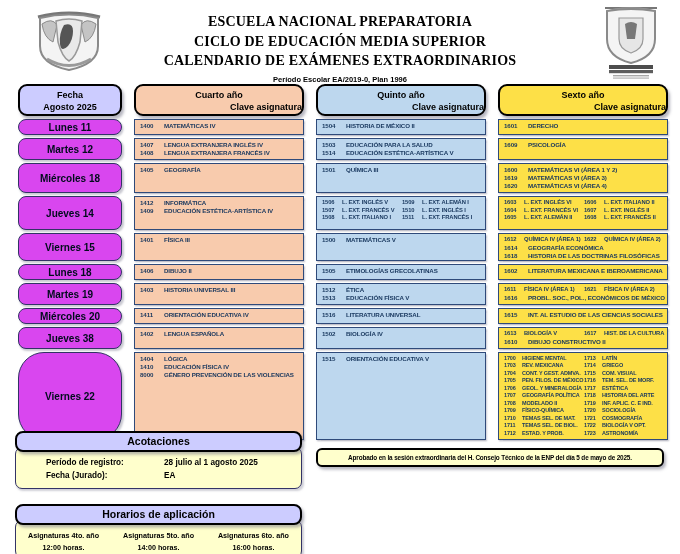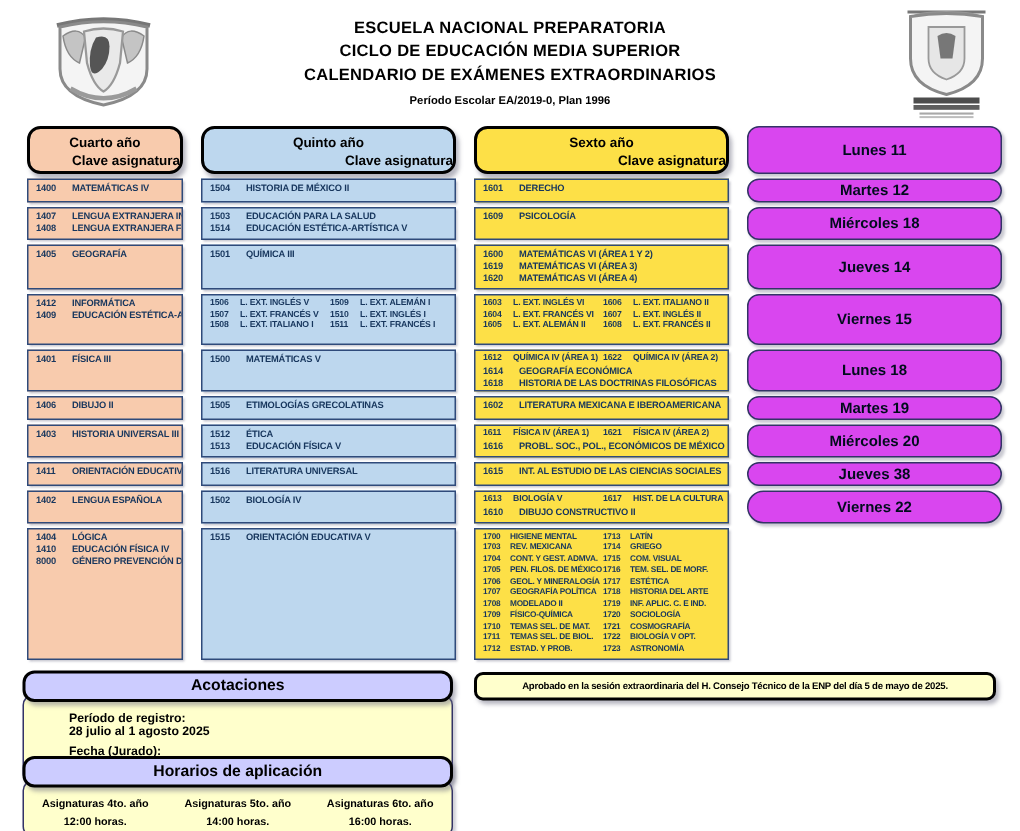--- a/index.html
+++ b/index.html
@@ -5,21 +5,21 @@
   html,body{margin:0;padding:0;background:#fff;}
   .page{
     position:relative; width:680px; height:554px; background:#ffffff;
     font-family:"Liberation Sans", sans-serif; overflow:hidden;
   }
   
   .logo{position:absolute;}
   .logo-left{left:34px; top:8px;}
   .logo-right{left:598px; top:5px;}
   .titles{position:absolute; left:130px; right:130px; top:12px; text-align:center; color:#000;}
-  .t1{font-family:Liberation Sans, sans-serif; font-weight:bold; font-size:11px; line-height:1.4; letter-spacing:.2px;}
+  .t1{font-family:Liberation Serif, serif; font-weight:bold; font-size:14px; line-height:1.4; letter-spacing:.2px;}
   .t2{font-weight:bold; font-size:7.5px; margin-top:4px;}
   
   .grid{
     position:absolute; left:18px; top:84px;
     display:grid;
     grid-template-columns:104px 170px 170px 170px;
     column-gap:12px; row-gap:3px;
     grid-template-rows:32px 16px 22px 30px 34px 28px 16px 22px 16px 22px 88px;
   }
   .hdr{
@@ -50,35 +50,35 @@
   }
   .line{display:flex; font-size:6.2px; letter-spacing:-.1px; line-height:1.32;}
   .line .entry{display:flex; flex:1 1 50%; min-width:0; white-space:nowrap;}
   .line .code{flex:0 0 24px;}
   .line.pair{font-size:5.8px;}
   .line.pair .code{flex-basis:20px;}
   .cell.dense .line{font-size:5.5px; line-height:1.36; letter-spacing:-.15px;}
   .cell.dense .code{flex-basis:18px;}
   
   .section{position:absolute; width:287px;}
-  .sec-aco{left:15px; top:447px;}
+  .sec-aco{left:15px; top:431px;}
   .sec-hor{left:15px; top:504px;}
   .box-hdr{
     background:#ccccff; border:2.5px solid #000; border-radius:8px;
     text-align:center; font-weight:bold; font-size:10.5px; color:#000;
     padding:2px 0 3px; position:relative; z-index:2;
     box-shadow:2px 2.5px 3px rgba(110,110,130,.5);
   }
   .box-body{
     background:#ffffcc; border:1.5px solid #333366; border-radius:7px;
     margin-top:-5px; position:relative; z-index:1; color:#000;
     font-weight:bold; box-shadow:1.5px 2px 2px rgba(120,120,140,.35);
   }
   .aco-body{padding:9px 6px 4px 30px; font-size:8.2px;}
-  .aco-row{display:flex; margin:1px 0 4px;flex-direction:column;}
+  .aco-row{display:flex; margin:1px 0 4px;}
   .aco-label{width:118px;}
   .hor-body{display:flex; justify-content:space-between; padding:9px 12px 4px; font-size:7.2px; text-align:center;}
   .hor-col div{line-height:1.6;}
   .aprobado{
     position:absolute; left:316px; top:448px; width:348px; box-sizing:border-box;
     background:#ffffcc; border:2px solid #000; border-radius:6px;
     font-weight:bold; font-size:6.4px; letter-spacing:-.15px; color:#000;
     text-align:center; padding:4px 2px; white-space:nowrap;
     box-shadow:2px 2.5px 3px rgba(110,110,130,.5);
   }
@@ -111,20 +111,24 @@
     <path d="M9 6 Q33 2 57 6 L57 34 Q57 52 33 58 Q9 52 9 34 Z" fill="#f4f4f4" stroke="#8a8a8a" stroke-width="2"></path>
     <path d="M21 13 h24 v21 q0 10 -12 14 q-12 -4 -12 -14 z" fill="#e6e6e6" stroke="#999" stroke-width="1.2"></path>
     <path d="M27 19 q6 -4 12 0 l-2 15 h-8 z" fill="#777"></path>
     <rect x="11" y="60" width="44" height="4" fill="#4d4d4d"></rect>
     <rect x="11" y="65" width="44" height="3.2" fill="#5e5e5e"></rect>
     <rect x="15" y="70" width="36" height="1.4" fill="#a8a8a8"></rect>
     <rect x="15" y="72.4" width="36" height="1.4" fill="#bdbdbd"></rect>
   </svg>
 
   <div class="grid">
+    <div class="hdr hdr-fecha">
+      <div class="hl1">Fecha</div>
+      <div class="hl2">Agosto 2025</div>
+    </div>
     <div class="hdr c-cuarto">
       <div class="hl1">Cuarto año</div>
       <div class="hl2">Clave asignatura</div>
     </div>
     <div class="hdr c-quinto">
       <div class="hl1">Quinto año</div>
       <div class="hl2">Clave asignatura</div>
     </div>
     <div class="hdr c-sexto">
       <div class="hl1">Sexto año</div>

